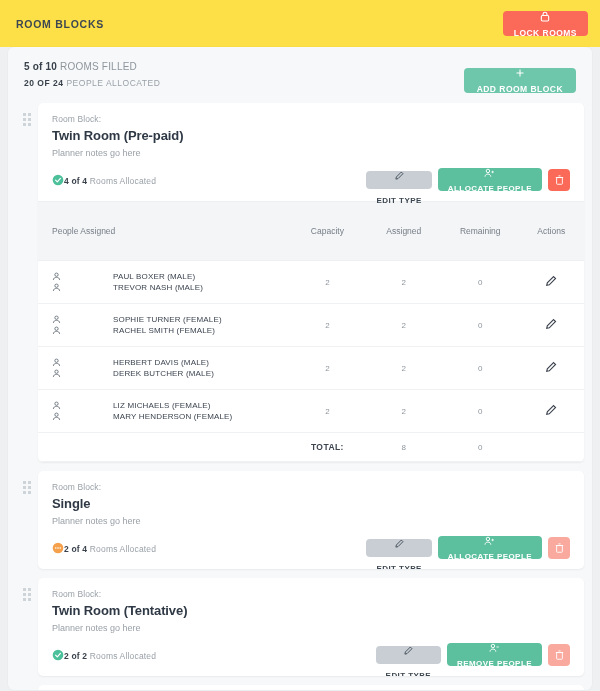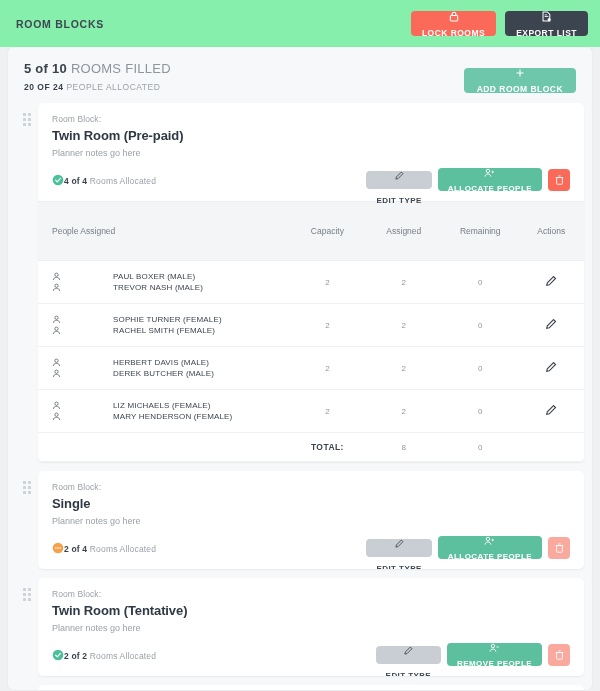--- a/index.html
+++ b/index.html
@@ -7,21 +7,21 @@
     width: 600px; height: 691px;
     font-family: "Liberation Sans", sans-serif;
     background: #eceef0;
     overflow: hidden;
   }
   .page { width: 600px; height: 691px; position: relative; background: #eef0f2; }
 
   
   .topbar {
     height: 47px;
-    background: #86efac;
+    background: #fde047;
     display: flex; align-items: center;
     padding: 0 12px 0 16px;
   }
   .topbar-title {
     font-size: 10.5px; font-weight: 700; letter-spacing: .07em;
     color: #3d4752; text-transform: uppercase;
   }
   .topbar-actions { margin-left: auto; display: flex; gap: 9px; align-items: center; }
 
   .btn {
@@ -57,21 +57,21 @@
     height: 643px;
     overflow: hidden;
     position: relative;
     box-shadow: 0 0 0 1px rgba(0,0,0,0.015);
   }
   .panel-head {
     padding: 14px 16px 10px 16px;
     display: flex; align-items: flex-start;
   }
   .counts { display: flex; flex-direction: column; gap: 6px; }
-  .count-line-1 { font-size: 13px; color: #8d959d; letter-spacing: .02em; }
+  .count-line-1 { font-size: 10px; color: #8d959d; letter-spacing: .02em; }
   .count-line-1 b { color: #39424c; font-weight: 700; }
   .count-line-2 {
     font-size: 8.5px; color: #9aa1a8; letter-spacing: .06em; text-transform: uppercase;
   }
   .count-line-2 b { color: #39424c; font-weight: 700; }
   .panel-head-actions { margin-left: auto; padding-top: 3px; }
 
   
   .blocks { padding: 0 8px 0 8px; }
   .block-row { display: flex; align-items: flex-start; margin-bottom: 9px; }
@@ -135,30 +135,20 @@
     <div class="topbar-title">ROOM BLOCKS</div>
     <div class="topbar-actions">
       <button class="btn btn-lock">
         <span class="icon">
           <svg width="10" height="11" viewBox="0 0 12 13" fill="none" stroke="#fff" stroke-width="1.3">
             <rect x="1.6" y="5.3" width="8.8" height="6.5" rx="1.3"></rect>
             <path d="M3.7 5.3V3.6a2.3 2.3 0 0 1 4.6 0v1.7"></path>
           </svg>
         </span>
         <span>LOCK ROOMS</span>
-      </button>
-      <button class="btn btn-export">
-        <span class="icon">
-          <svg width="11" height="11" viewBox="0 0 13 13" fill="none" stroke="#fff" stroke-width="1.2">
-            <path d="M2.4 1.2h5.2l2.8 2.8v7.8H2.4z"></path>
-            <path d="M4.3 4.6h3M4.3 6.5h4.4" stroke-width="1"></path>
-            <circle cx="9.6" cy="10.2" r="1.8" fill="#fff" stroke="none"></circle>
-          </svg>
-        </span>
-        <span>EXPORT LIST</span>
       </button>
     </div>
   </div>
 
   <div class="panel">
 
     <div class="panel-head">
       <div class="counts">
         <div class="count-line-1">
           <b>5 of 10</b>

